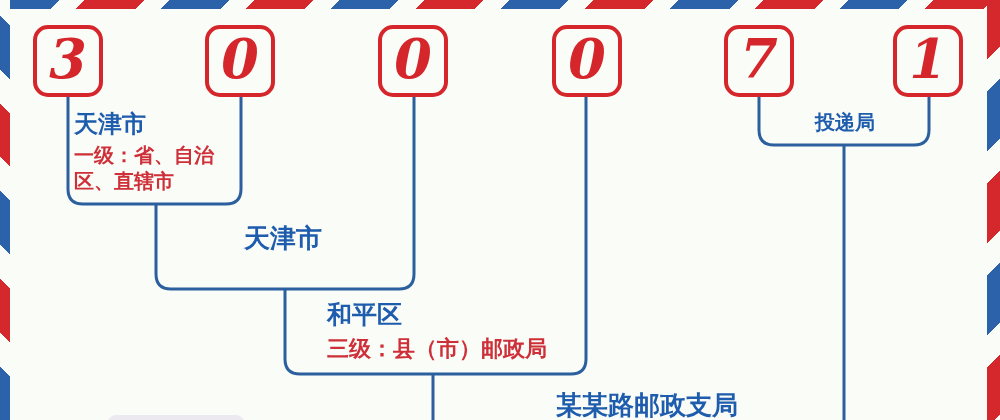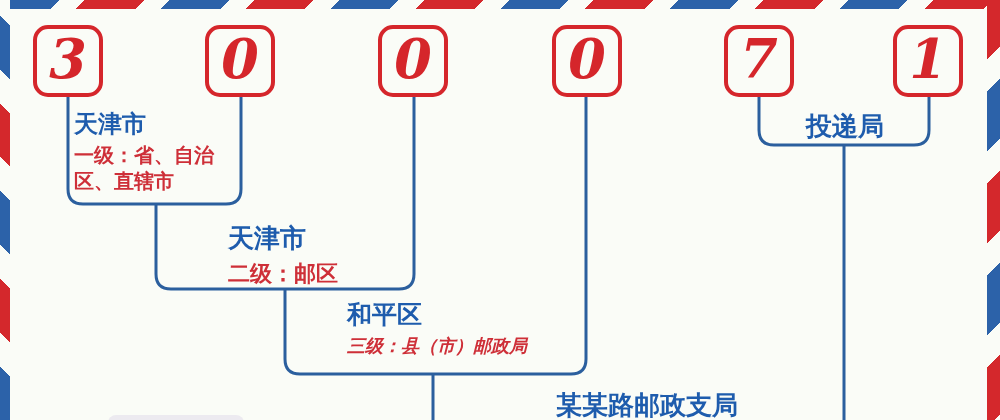--- a/index.html
+++ b/index.html
@@ -54,23 +54,23 @@
     position:absolute;transform:translateX(-50%);
     white-space:nowrap;
   }
   .place{color:#1e5cad;font-weight:bold;}
   .meaning{color:#ce2f38;font-weight:bold;margin-top:3px;}
   .lg1 .place{font-size:24px;}
   .lg1 .meaning{font-size:20px;line-height:26px;width:164px;white-space:normal;margin:2px auto 0;}
   .lg2 .place{font-size:26px;}
   .lg2 .meaning{font-size:22px;}
   .lg3 .place{font-size:25px;}
-  .lg3 .meaning{font-size:18px;font-style:italic;}
+  .lg3 .meaning{font-size:22px;}
   .lg4 .place{font-size:26px;}
-  .lg5 .place{font-size:26px;}
+  .lg5 .place{font-size:20px;}
 
   
   .gray-card{
     position:absolute;left:108px;top:415px;width:136px;height:10px;
     background:#eceaf0;border-radius:8px 8px 0 0;
   }
 </style>
 </head>
 <body>
 
@@ -106,21 +106,20 @@
   <span class="digit">1</span>
 </div>
 
 <div class="label-group lg1" style="left:156px;top:108px">
   <div class="place">天津市</div>
   <div class="meaning">一级：省、自治区、直辖市</div>
 </div>
 
 <div class="label-group lg2" style="left:283px;top:221px">
   <div class="place">天津市</div>
-  <div class="meaning">二级：邮区</div>
 </div>
 
 <div class="label-group lg3" style="left:437px;top:298px">
   <div class="place">和平区</div>
   <div class="meaning">三级：县（市）邮政局</div>
 </div>
 
 <div class="label-group lg4" style="left:647px;top:388px">
   <div class="place">某某路邮政支局</div>
 </div>

